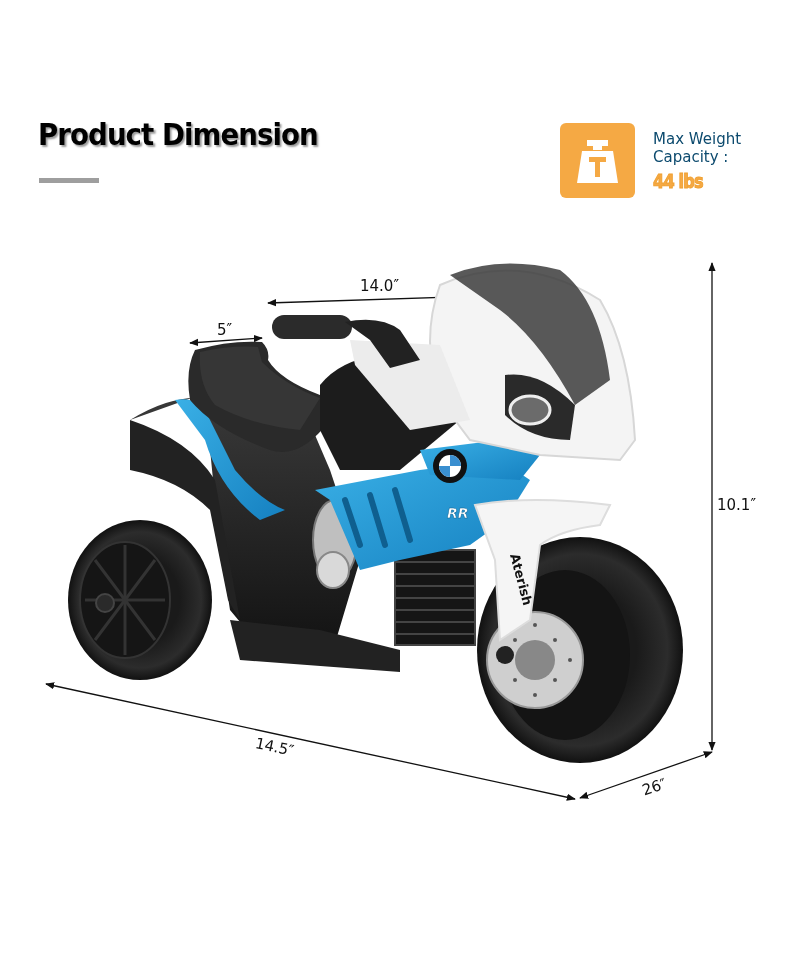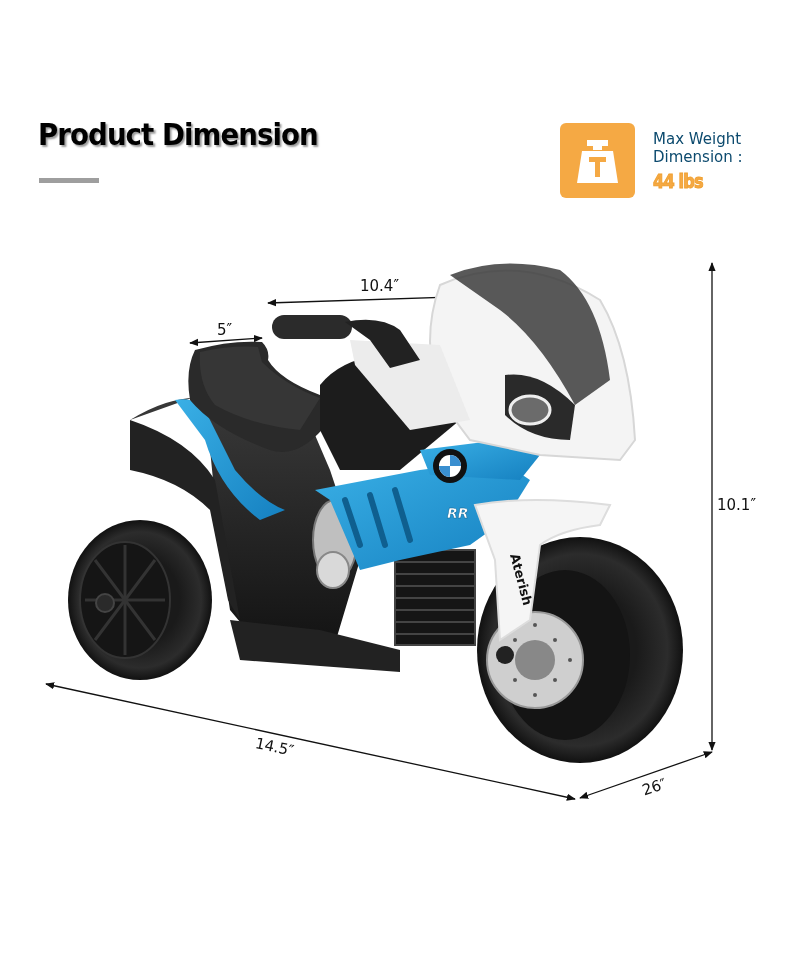--- a/index.html
+++ b/index.html
@@ -34,21 +34,21 @@
   <svg width="75" height="75" viewBox="0 0 75 75">
     <rect x="27" y="17" width="21" height="6" fill="#fff"></rect>
     <rect x="33" y="21" width="9" height="6" fill="#fff"></rect>
     <path d="M22 28 H53 L58 60 H17 Z" fill="#fff"></path>
     <rect x="29" y="34" width="17" height="5" fill="#f5a944"></rect>
     <rect x="35" y="34" width="5" height="20" fill="#f5a944"></rect>
   </svg>
 </div>
 <div class="weight-text">
   <div>Max Weight</div>
-  <div>Dimension :</div>
+  <div>Capacity :</div>
 </div>
 <div class="weight-value">44 lbs</div>
 
 <svg class="scene" width="800" height="978" viewBox="0 0 800 978">
   <defs>
     <marker id="arr" viewBox="0 0 10 10" refX="9" refY="5" markerWidth="7" markerHeight="7" orient="auto-start-reverse">
       <path d="M0 1 L10 5 L0 9 Z" fill="#111"></path>
     </marker>
     <radialGradient id="tire" cx="0.5" cy="0.5" r="0.5">
       <stop offset="0.55" stop-color="#1a1a1a"></stop>
@@ -154,17 +154,17 @@
     </g>
     <circle cx="505" cy="655" r="9" fill="#222"></circle>
   </g>
 
   <g>
     <path d="M475 505 Q530 495 610 505 L600 525 Q560 530 540 545 L530 620 L500 640 L495 560 Z" fill="#f5f5f5" stroke="#ddd" stroke-width="2"></path>
     <text x="0" y="0" font-family="DejaVu Sans, sans-serif" font-size="13" font-weight="bold" fill="#111" transform="translate(510 555) rotate(75)">Aterish</text>
   </g>
 </svg>
 
-<div class="dim-label" style="left:360px; top:277px;">10.4″</div>
+<div class="dim-label" style="left:360px; top:277px;">14.0″</div>
 <div class="dim-label" style="left:217px; top:321px;">5″</div>
 <div class="dim-label" style="left:717px; top:496px;">10.1″</div>
 <div class="dim-label" style="left:255px; top:738px; transform: rotate(12deg);">14.5″</div>
 <div class="dim-label" style="left:642px; top:778px; transform: rotate(-18deg);">26″</div>
 
 </body></html>

